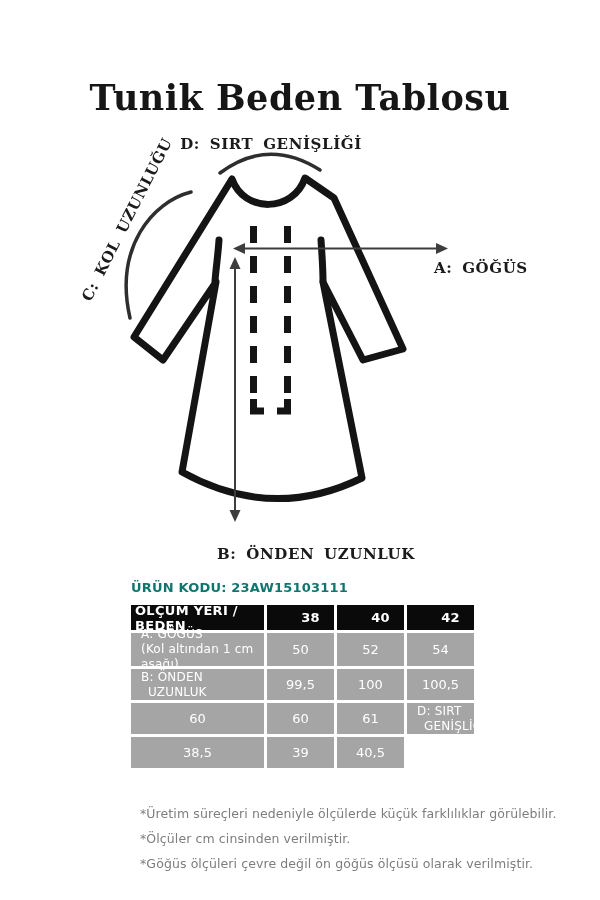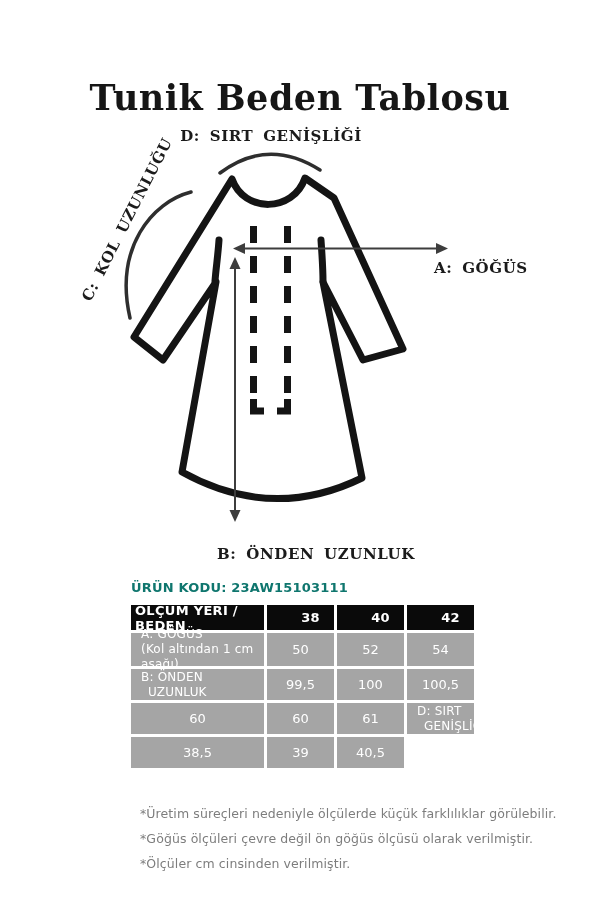--- a/index.html
+++ b/index.html
@@ -9,21 +9,21 @@
 
   .title{position:absolute;top:54px;left:0;width:600px;text-align:center;
          font-family:"DejaVu Serif","Liberation Serif",serif;
          font-weight:700;font-size:35px;color:#161616;letter-spacing:.5px;}
 
   .diagram-svg{position:absolute;left:0;top:0;width:600px;height:900px;}
 
   .dlabel{position:absolute;font-family:"DejaVu Serif","Liberation Serif",serif;
           font-weight:700;font-size:15px;color:#1b1b1b;letter-spacing:.6px;
           word-spacing:4px;white-space:nowrap;}
-  .dlabel-top{left:121px;top:127px;width:300px;text-align:center;}
+  .dlabel-top{left:121px;top:135px;width:300px;text-align:center;}
   .dlabel-right{left:434px;top:259px;}
   .dlabel-bottom{left:196px;top:529px;width:240px;text-align:center;margin-top:16px;}
   .dlabel-left{left:86px;top:291px;height:18px;line-height:18px;
                transform-origin:0 50%;transform:rotate(-63deg);}
 
   .product-code{position:absolute;left:131px;top:580px;
                 font-size:13px;font-weight:700;color:#0f766e;letter-spacing:.2px;}
 
   .sizetable{position:absolute;left:131px;top:605px;width:343px;
              display:grid;grid-template-columns:133px 67px 67px 67px;
@@ -114,17 +114,17 @@
       <span>D: SIRT</span>
       <span class="l2 ind">GENİŞLİĞİ</span>
     </div>
     <div class="td">38,5</div>
     <div class="td">39</div>
     <div class="td">40,5</div>
   </div>
 
   <div class="footnotes">
     <p>*Üretim süreçleri nedeniyle ölçülerde küçük farklılıklar görülebilir.</p>
+    <p>*Ölçüler cm cinsinden verilmiştir.</p>
     <p>*Göğüs ölçüleri çevre değil ön göğüs ölçüsü olarak verilmiştir.</p>
-    <p>*Ölçüler cm cinsinden verilmiştir.</p>
   </div>
 
 </div>
 
 </body></html>

